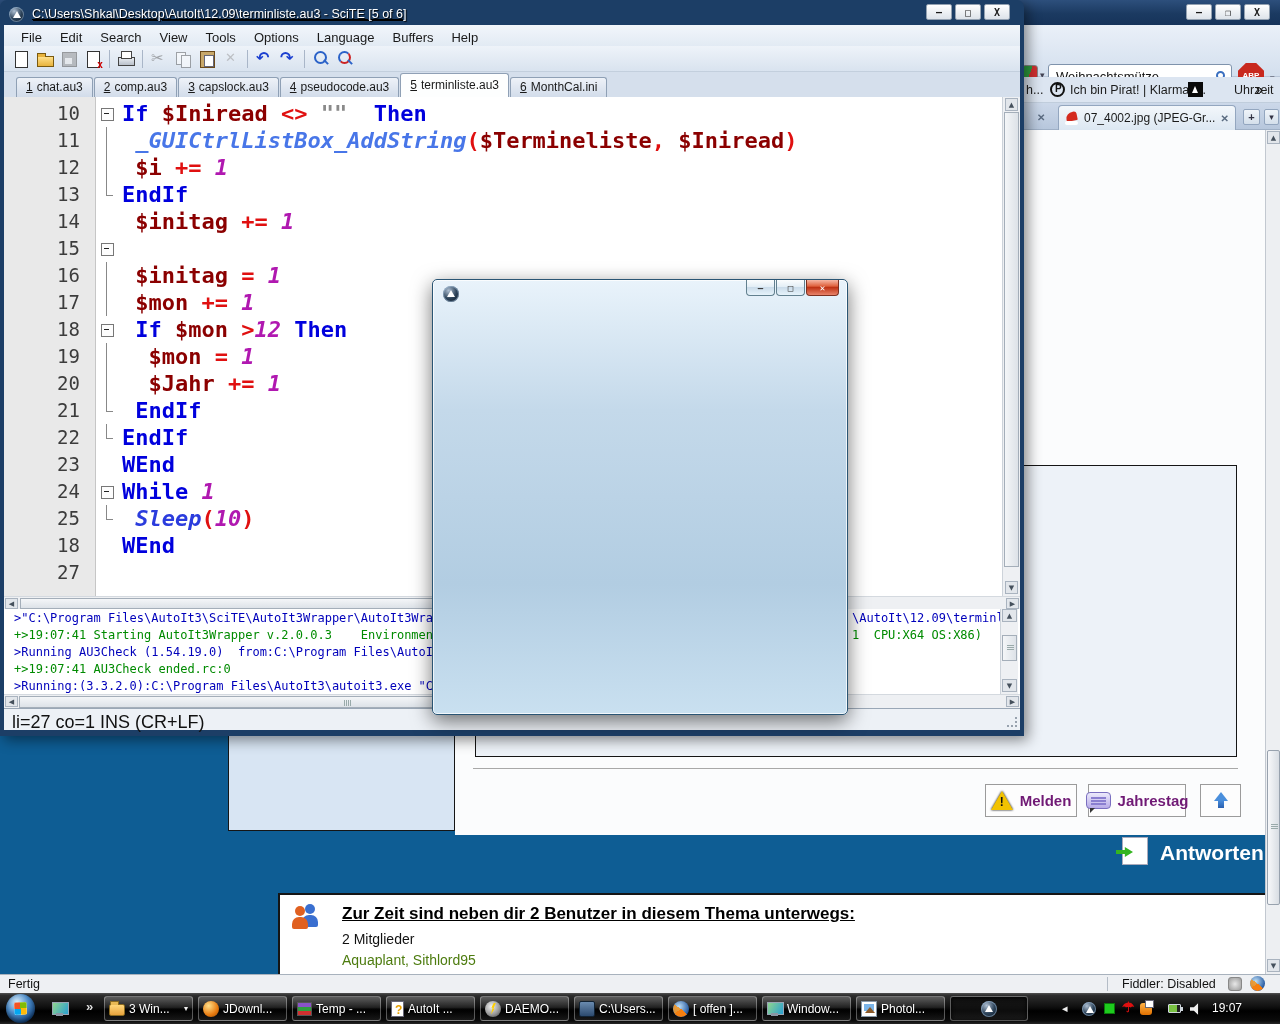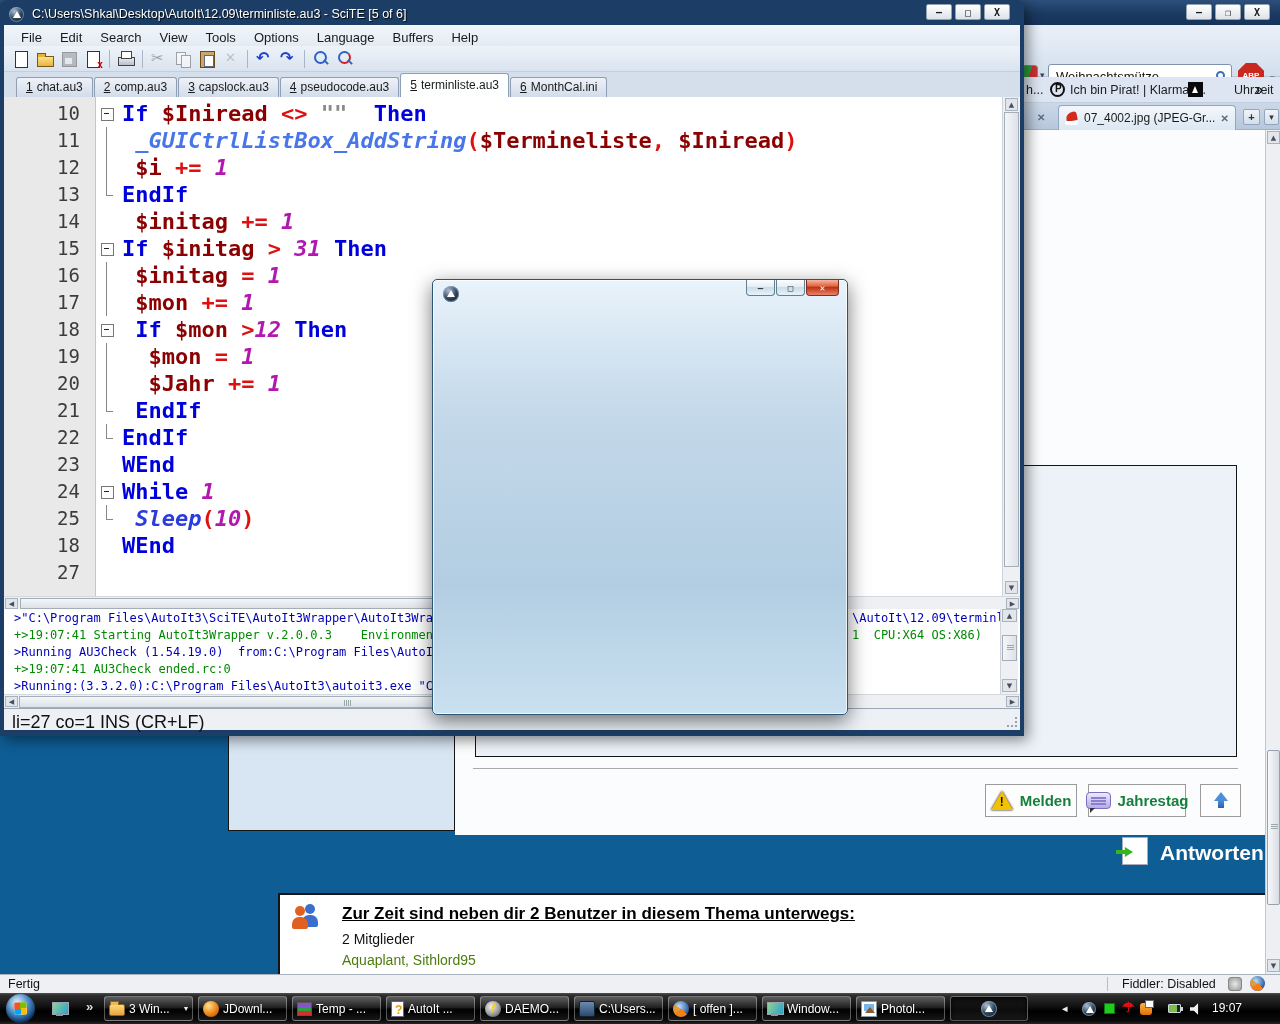--- a/index.html
+++ b/index.html
@@ -57,21 +57,21 @@
     border-radius:2px; font:bold 11px/14px "Liberation Sans",sans-serif; color:#334; text-align:center; }
   #ff-alltabs { left:1264px; top:6px; width:15px; height:16px; background:linear-gradient(#f0f4f9,#d4dfeb); border:1px solid #93a6bf;
     border-radius:2px; font:9px/15px "Liberation Sans",sans-serif; color:#334; text-align:center; }
 
   #ff-content { left:0; top:130px; width:1280px; height:844px; background:#0e5d94; overflow:hidden; }
   #ff-whitemain { left:455px; top:0; width:810px; height:705px; background:#fbfcfd; }
   #ff-quotebox { left:475px; top:335px; width:762px; height:292px; background:#edf2f8; border:1px solid #151515; }
   #ff-codebox  { left:228px; top:470px; width:227px; height:231px; background:#d8e5f3; border:1px solid #151515; }
   #ff-hr { left:473px; top:638px; width:765px; height:1px; background:#a8a8a8; }
   .post-btn { position:absolute; top:654px; height:33px; background:#fdfdfd; border:1px solid #9b9b9b;
-    display:flex; align-items:center; justify-content:center; gap:7px; font:bold 15px "Liberation Sans",sans-serif; color:#15803d; }
+    display:flex; align-items:center; justify-content:center; gap:7px; font:bold 15px "Liberation Sans",sans-serif; color:#701a75; }
   #btn-melden  { left:985px;  width:92px; }
   #btn-zitieren{ left:1088px; width:98px; }
   #btn-up { left:1200px; top:654px; width:41px; height:33px; background:#fdfdfd; border:1px solid #9b9b9b;
     display:flex; align-items:center; justify-content:center; }
   .ic-warn { position:relative; width:22px; height:19px; flex:none; }
   .ic-warn::before { content:""; position:absolute; left:0; top:0; width:0; height:0;
     border-left:11px solid transparent; border-right:11px solid transparent; border-bottom:19px solid #f2c200;
     filter:drop-shadow(0 0 1px #000); }
   .ic-warn::after { content:"!"; position:absolute; left:9px; top:4px; font:bold 12px "Liberation Sans",sans-serif; color:#111; }
   .ic-quote { position:relative; width:25px; height:17px; background:linear-gradient(#eceafb,#b7abe8); border:1px solid #7a6fc0; border-radius:4px; flex:none; }
@@ -111,21 +111,21 @@
     background:radial-gradient(#e8e8e8,#9a9a9a); border:1px solid #888; }
   .ff-circle { position:relative; width:15px; height:15px; border-radius:50%;
     background:radial-gradient(circle at 38% 35%, #bfe0f7, #2458a0 72%); overflow:hidden; }
   .ff-circle::after { content:""; position:absolute; inset:0; border-radius:50%;
     background:conic-gradient(from 130deg,#f57f10 0 105deg, rgba(246,150,30,.85) 105deg 175deg, transparent 175deg); }
   #ff-status-ffic { position:absolute; left:1250px; top:1px; }
 
   
   #scite { left:0; top:0; width:1024px; height:736px; background:#1c3e66; border-radius:7px 7px 0 0;
     box-shadow:4px 4px 14px rgba(0,0,0,.45); z-index:10; }
-  #sc-titlebar { left:4px; top:3px; width:1016px; height:22px; display:flex; align-items:center; }
+  #sc-titlebar { left:4px; top:3px; width:1016px; height:22px; display:flex; align-items:center;text-decoration:underline; }
   #sc-title { margin-left:8px; font-size:12.5px; color:#fff; white-space:nowrap; text-shadow:1px 1px 1px #000; }
   #sc-titleicon { margin-left:5px; width:15px; height:15px; flex:none; }
   #sc-winbtns { position:absolute; right:10px; top:1px; }
   #sc-menubar { left:4px; top:25px; width:1016px; height:26px; background:linear-gradient(#f2f6fb,#dfe8f2);
     border-bottom:1px solid #c3cfdd; display:flex; align-items:center; padding-left:8px; }
   .menu-item { padding:0 9px; font-size:13px; color:#1a1a1a; line-height:20px; }
   #sc-toolbar { left:4px; top:46px; width:1016px; height:26px; background:linear-gradient(#eef3f9,#d9e3ef);
     border-bottom:1px solid #c3cfdd; display:flex; align-items:center; padding-left:5px; }
   .tsep { width:1px; height:18px; background:#a9b6c8; margin:0 4px; }
   .ti { position:relative; width:20px; height:20px; margin:0 2px; flex:none; }
@@ -441,21 +441,20 @@
             <span class="code-text"><span class="tk-kw">EndIf</span></span>
           </div>
           <div class="code-row" style="top: 111px;">
             <span class="code-num">14</span>
             <span class="fold fold-none"></span>
             <span class="code-text"><span> </span><span class="tk-var">$initag</span><span> </span><span class="tk-op">+=</span><span> </span><span class="tk-num">1</span></span>
           </div>
           <div class="code-row" style="top: 138px;">
             <span class="code-num">15</span>
             <span class="fold fold-minus"></span>
-            <span class="code-text"><span class="tk-kw">If</span><span> </span><span class="tk-var">$initag</span><span> </span><span class="tk-op">&gt;</span><span> </span><span class="tk-num">31</span><span> </span><span class="tk-kw">Then</span></span>
           </div>
           <div class="code-row" style="top: 165px;">
             <span class="code-num">16</span>
             <span class="fold fold-line"></span>
             <span class="code-text"><span> </span><span class="tk-var">$initag</span><span> </span><span class="tk-op">=</span><span> </span><span class="tk-num">1</span></span>
           </div>
           <div class="code-row" style="top: 192px;">
             <span class="code-num">17</span>
             <span class="fold fold-line"></span>
             <span class="code-text"><span> </span><span class="tk-var">$mon</span><span> </span><span class="tk-op">+=</span><span> </span><span class="tk-num">1</span></span>

